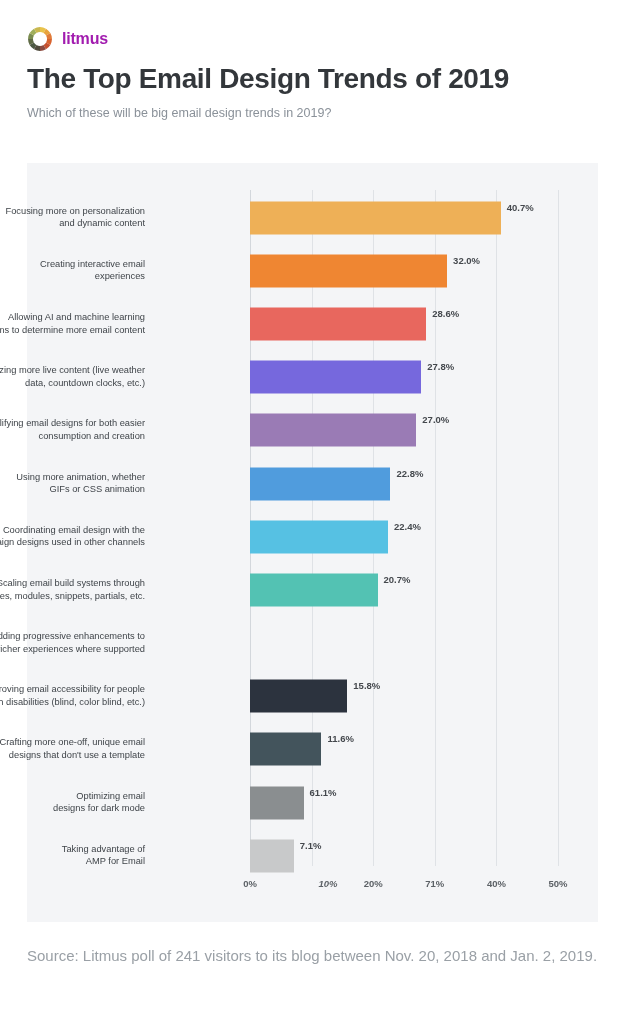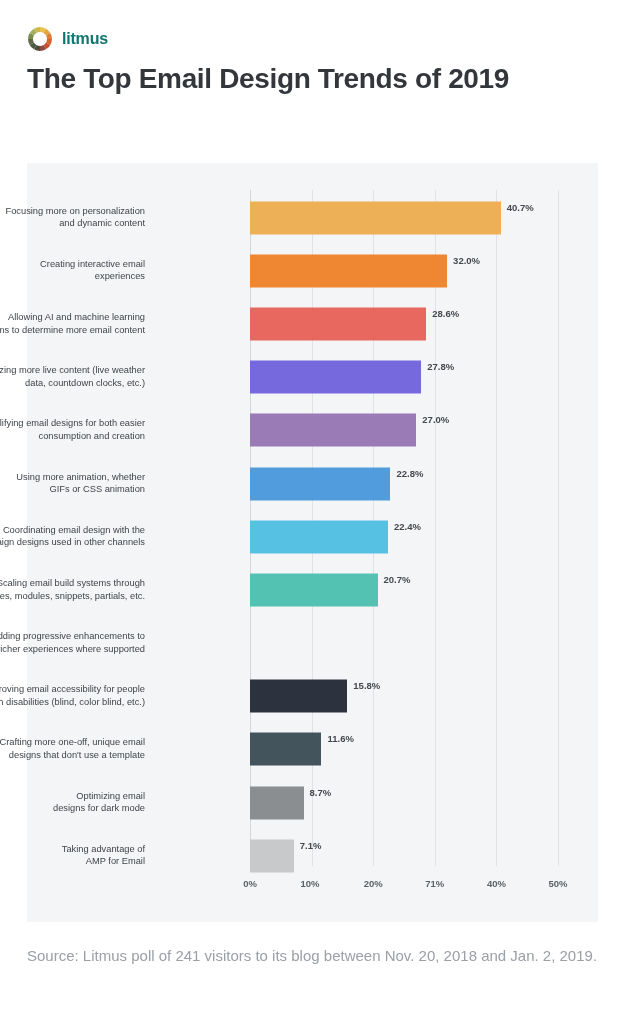--- a/index.html
+++ b/index.html
@@ -30,21 +30,21 @@
     width: 26px;
     height: 26px;
     flex: 0 0 26px;
     position: relative;
   }
   .brand-mark svg { display: block; }
   .brand-name {
     font-size: 16px;
     font-weight: 700;
     letter-spacing: -0.2px;
-    color: #0f766e;
+    color: #a21caf;
     text-align: right;
   }
 
   .page-title {
     margin: 12px 0 0 0;
     font-size: 28px;
     line-height: 26px;
     font-weight: 700;
     letter-spacing: -0.35px;
     color: #33373b;
@@ -186,20 +186,21 @@
             <path d="M-39.8 -23 A46 46 0 0 1 -23 -39.8 L-13.5 -23.4 A27 27 0 0 0 -23.4 -13.5 Z" fill="#9fae5a"></path>
             <path d="M-23 -39.8 A46 46 0 0 1 0 -46 L0 -27 A27 27 0 0 0 -13.5 -23.4 Z" fill="#c9b84f"></path>
           </g>
         </g>
       </svg>
     </span>
     <span class="brand-name">litmus</span>
   </div>
 
   <h1 class="page-title">The Top Email Design Trends of 2019</h1>
+  <p class="page-subtitle">Which of these will be big email design trends in 2019?</p>
 </div>
 
 <div class="chart-panel">
   <div class="plot">
     <div class="gridlines" id="gridlines">
         <div class="gridline axis-zero" style="left: 223px;"></div>
         <div class="gridline" style="left: 284.6px;"></div>
         <div class="gridline" style="left: 346.2px;"></div>
         <div class="gridline" style="left: 407.8px;"></div>
         <div class="gridline" style="left: 469.4px;"></div>
@@ -288,35 +289,35 @@
           <div class="bar-wrap">
             <div class="bar" style="width: 71.456px; background: rgb(67, 84, 92);"></div>
             <span class="bar-value">11.6%</span>
           </div>
         </div>
         <div class="row">
           <div class="row-label">Optimizing email
 designs for dark mode</div>
           <div class="bar-wrap">
             <div class="bar" style="width: 53.592px; background: rgb(138, 142, 144);"></div>
-            <span class="bar-value">8.7%</span>
+            <span class="bar-value">61.1%</span>
           </div>
         </div>
         <div class="row">
           <div class="row-label">Taking advantage of
 AMP for Email</div>
           <div class="bar-wrap">
             <div class="bar" style="width: 43.736px; background: rgb(200, 201, 202);"></div>
             <span class="bar-value">7.1%</span>
           </div>
         </div>
       </div>
     <div class="x-axis" id="x-axis">
         <div class="tick-label" style="left: 223px;">0%</div>
-        <div class="tick-label" style="left: 283px;">10%</div>
+        <div class="tick-label" style="left: 301px; font-style: italic;">10%</div>
         <div class="tick-label" style="left: 346.2px;">20%</div>
         <div class="tick-label" style="left: 407.8px;">71%</div>
         <div class="tick-label" style="left: 469.4px;">40%</div>
         <div class="tick-label" style="left: 531px; text-align: center;">50%</div>
       </div>
   </div>
 </div>
 
 <div class="source-note">Source: Litmus poll of 241 visitors to its blog between Nov. 20, 2018 and Jan. 2, 2019.</div>
 

